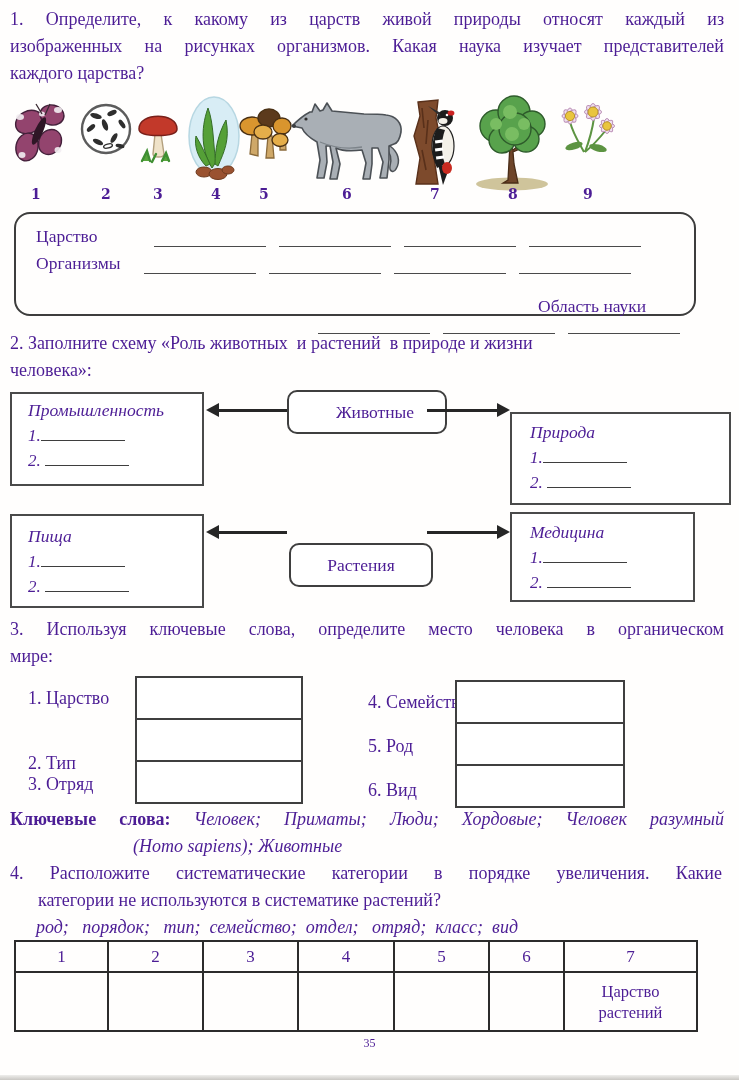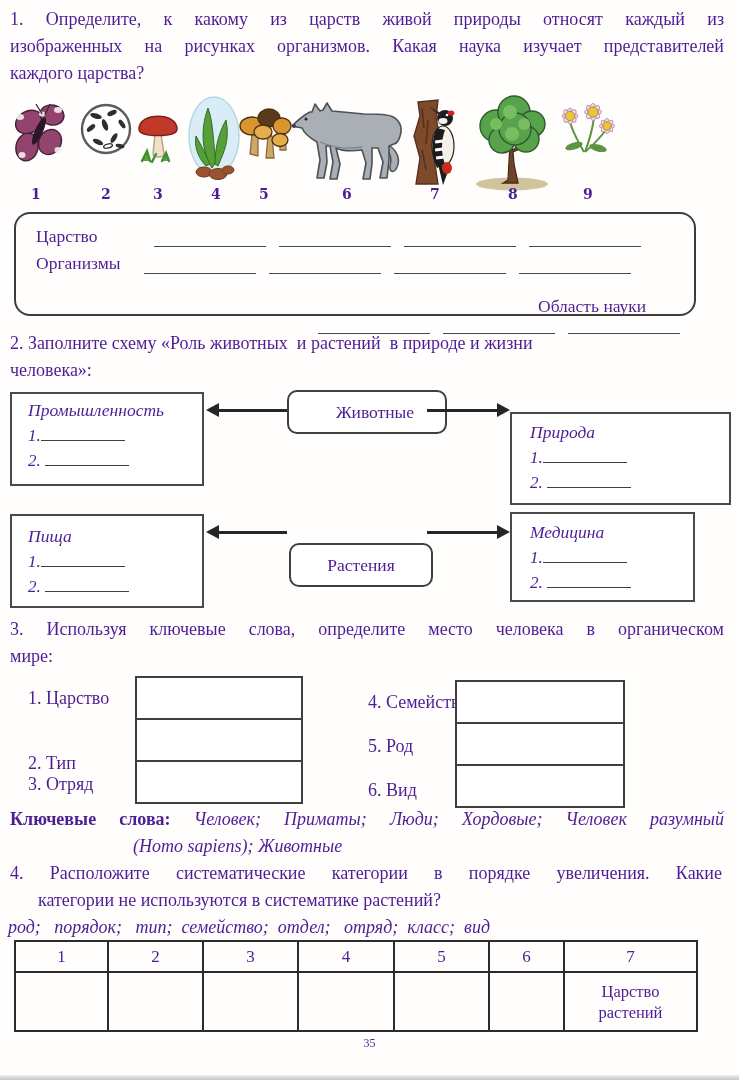--- a/index.html
+++ b/index.html
@@ -330,21 +330,21 @@
     <span class="bd">Ключевые слова:</span>
     <span class="it">Человек; Приматы; Люди; Хордовые; Человек разумный</span>
   </div>
   <div class="abs txt it" style="left:133px;top:833px;">(Homo sapiens); Животные</div>
 
   <div class="abs txt" style="left:10px;top:860px;width:712px;">
     <div class="jf">4. Расположите систематические категории в порядке увеличения. Какие</div>
     <div style="padding-left:28px;">категории не используются в систематике растений?</div>
   </div>
 
-  <div class="abs txt it pre" style="left:8px;top:914px;">род;   порядок;   тип;  семейство;  отдел;   отряд;  класс;  вид</div>
+  <div class="abs txt it pre" style="left:36px;top:914px;">род;   порядок;   тип;  семейство;  отдел;   отряд;  класс;  вид</div>
 
   <table class="t4">
     <colgroup>
       <col style="width:93px">
         <col style="width:95px">
         <col style="width:95px">
         <col style="width:96px">
       <col style="width:95px">
         <col style="width:75px">
         <col style="width:133px">

